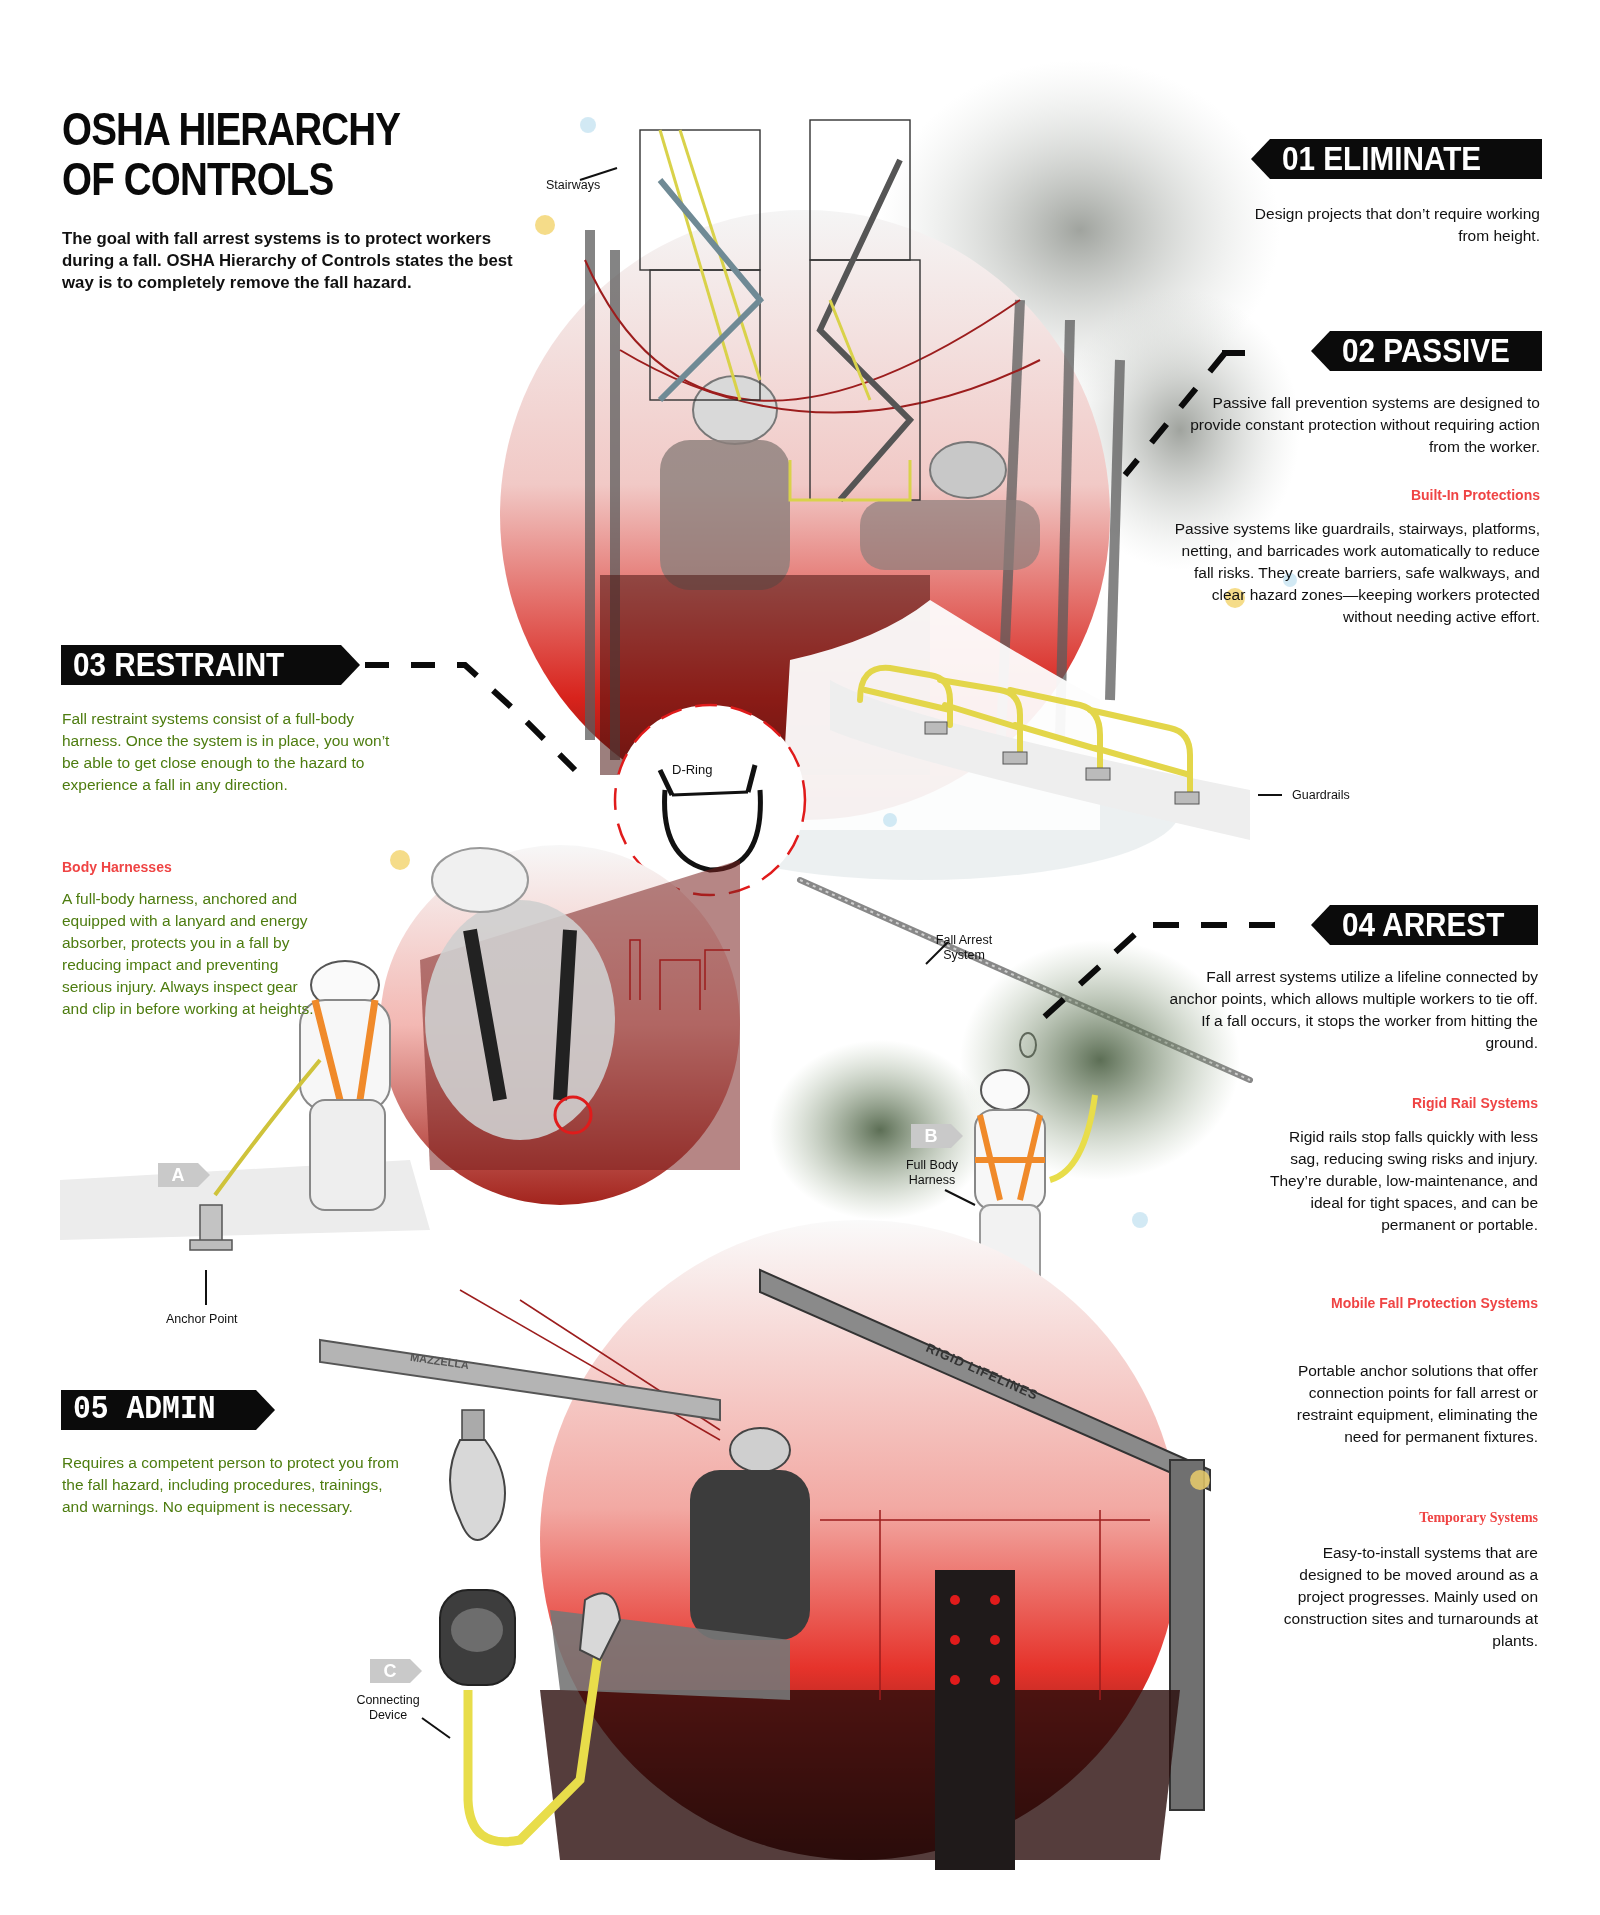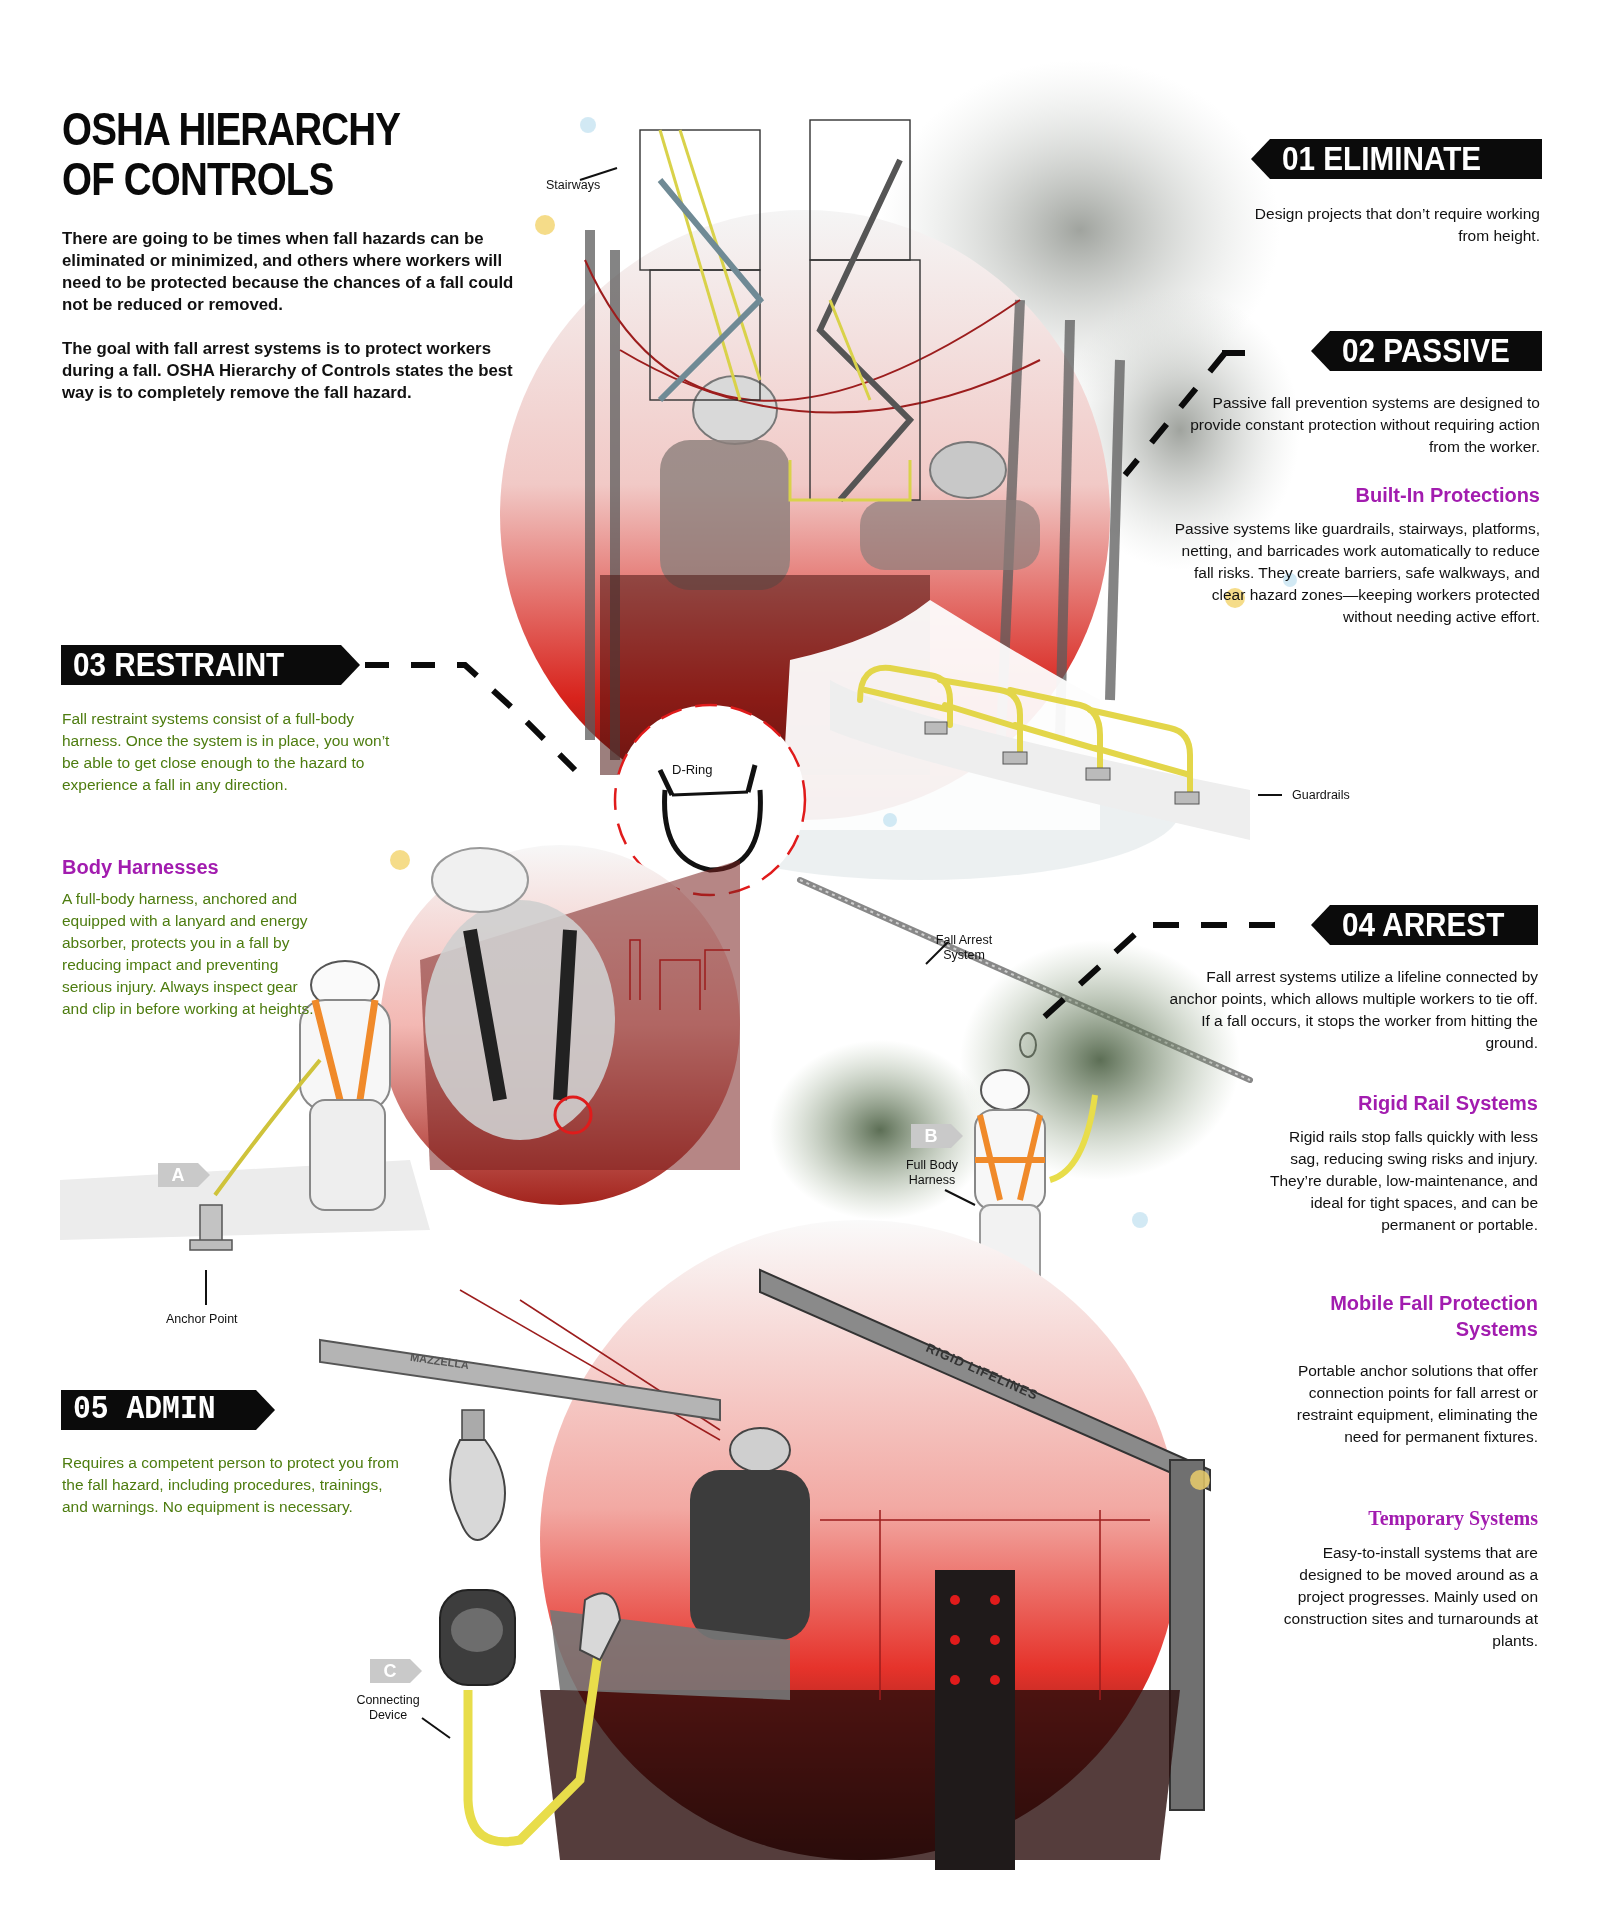--- a/index.html
+++ b/index.html
@@ -9,21 +9,21 @@
   .title{left:62px;top:104px;font-family:"Liberation Sans",sans-serif;font-weight:700;font-size:47px;line-height:50px;letter-spacing:-1px;transform:scaleX(0.82);transform-origin:left top;color:#0a0a0a;white-space:nowrap;}
   .intro{left:62px;top:228px;width:470px;font-size:16.8px;line-height:22px;font-weight:700;color:#111;}
   .intro p{margin:0 0 22px 0;}
   
   .label{height:40px;background:#0b0b0b;color:#fff;font-weight:700;font-size:33px;line-height:40px;white-space:nowrap;padding:0 12px;box-sizing:border-box;}
   .label .txt{display:inline-block;transform:scaleX(0.9);transform-origin:left center;}
   .label.left-arrow::before{content:"";position:absolute;left:-19px;top:0;border-top:20px solid transparent;border-bottom:20px solid transparent;border-right:19px solid #0b0b0b;}
   .label.right-arrow::after{content:"";position:absolute;right:-19px;top:0;border-top:20px solid transparent;border-bottom:20px solid transparent;border-left:19px solid #0b0b0b;}
   .rtext{text-align:right;font-size:15.5px;line-height:22px;color:#111;}
   .ltext{text-align:left;font-size:15.5px;line-height:22px;color:#4d7c0f;}
-  .h3{font-size:20px;font-weight:700;line-height:26px;color:#a21caf;}
+  .h3{font-size:14px;font-weight:700;line-height:26px;color:#ef4444;}
   .small{font-size:12.5px;line-height:15px;color:#111;}
   .badge{width:40px;height:24px;background:#c9c9c9;color:#fff;font-weight:700;font-size:18px;line-height:24px;text-align:center;}
   .badge::after{content:"";position:absolute;right:-12px;top:0;border-top:12px solid transparent;border-bottom:12px solid transparent;border-left:12px solid #c9c9c9;}
   svg{position:absolute;left:0;top:0;}
 </style>
 </head>
 <body>
 
 <div class="abs" style="left:0;top:0;width:1600px;height:1915px;">
   <svg width="1600" height="1915" viewBox="0 0 1600 1915">
@@ -215,21 +215,20 @@
       <circle cx="890" cy="820" r="7" fill="#bfe0ef" opacity="0.7"></circle>
     </g>
   </svg>
 </div>
 
 <div class="abs title">
   <div>OSHA HIERARCHY</div>
   <div>OF CONTROLS</div>
 </div>
 <div class="abs intro">
-  <p>There are going to be times when fall hazards can be eliminated or minimized, and others where workers will need to be protected because the chances of a fall could not be reduced or removed.</p>
   <p>The goal with fall arrest systems is to protect workers during a fall. OSHA Hierarchy of Controls states the best way is to completely remove the fall hazard.</p>
 </div>
 
 <div class="abs label left-arrow" style="left:1270px;top:139px;width:272px;">
   <span class="txt">01 ELIMINATE</span>
 </div>
 <div class="abs rtext" style="left:1240px;top:203px;width:300px;">Design projects that don’t require working from height.</div>
 
 <div class="abs label left-arrow" style="left:1330px;top:331px;width:212px;">
   <span class="txt">02 PASSIVE</span>

